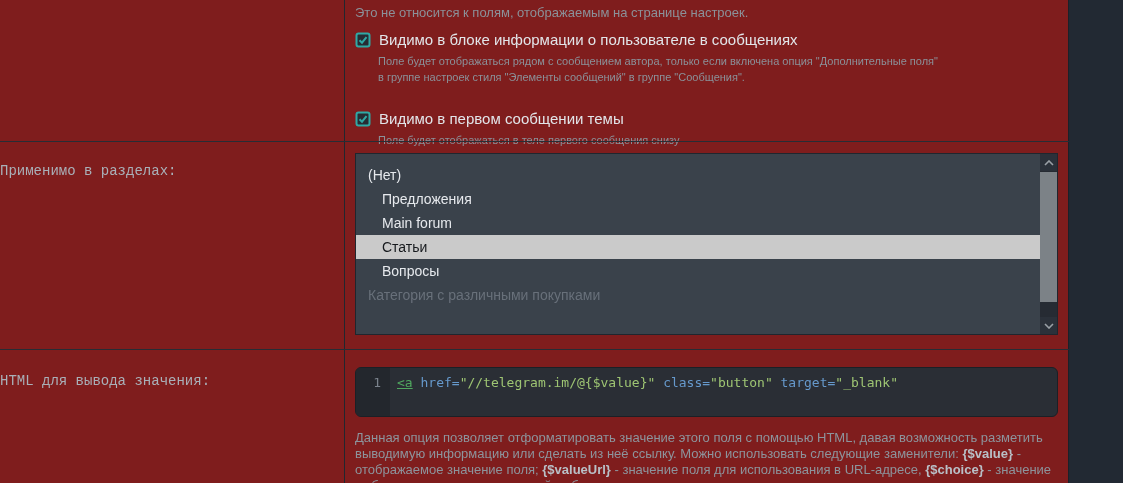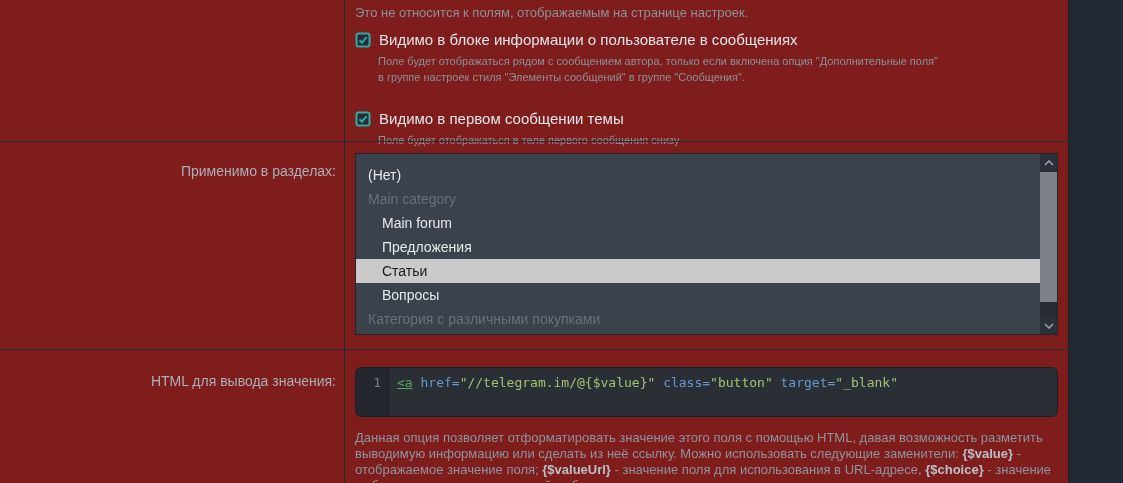--- a/index.html
+++ b/index.html
@@ -14,21 +14,21 @@
     background:#7f1d1d;
     border-right:1px solid #1b2129;
   }
   .vdiv { position:absolute; left:344px; top:0; bottom:0; width:1px; background:#21272f; }
 
   .row { position:absolute; left:0; width:1069px; display:flex; }
   .row1 { top:0; height:141px; }
   .row2 { top:141px; height:208px; border-top:1px solid #272d35; }
   .row3 { top:349px; height:134px; border-top:1px solid #272d35; }
 
-  .label-cell { width:345px; padding:0 9px 0 0; text-align:right; color:#a9b0b8; font-size:14px; }
+  .label-cell { width:345px; padding:0 9px 0 0; color:#a9b0b8; font-size:14px;font-family:Liberation Mono, monospace; }
   .row2 .label-cell { padding-top:21px; }
   .row3 .label-cell { padding-top:23px; }
   .content-cell { flex:1; padding:0 11px 0 10px; min-width:0; }
 
   
   .row1 .content-cell { padding-top:5px; }
   .note { color:#8b9199; font-size:13px; line-height:16px; }
   .cb-item { display:flex; gap:8px; margin-top:9px; align-items:flex-start; cursor:default; }
   .cb-box { margin-top:2px; flex:0 0 auto; }
   .cb-label { color:#e2e5e9; font-size:15px; line-height:19px; }
@@ -102,23 +102,22 @@
       <div class="cb-desc">Поле будет отображаться в теле первого сообщения снизу</div>
     </div>
   </div>
 
   <div class="row row2">
     <div class="label-cell">Применимо в разделах:</div>
     <div class="content-cell">
       <div class="select-box">
         <div class="opts">
             <div class="opt indent0">(Нет)</div>
-            <div class="opt indent0 disabled">Main category</div>
+            <div class="opt indent1">Предложения</div>
             <div class="opt indent1">Main forum</div>
-            <div class="opt indent1">Предложения</div>
             <div class="opt indent1 selected">Статьи</div>
             <div class="opt indent1">Вопросы</div>
             <div class="opt indent0 disabled">Категория с различными покупками</div>
           </div>
         <div class="sb">
           <div class="sb-btn up">
             <svg width="10" height="6" viewBox="0 0 10 6">
                 <polyline points="1,5 5,1 9,5" fill="none" stroke="#9aa0a6" stroke-width="1.6"></polyline>
               </svg>
           </div>

